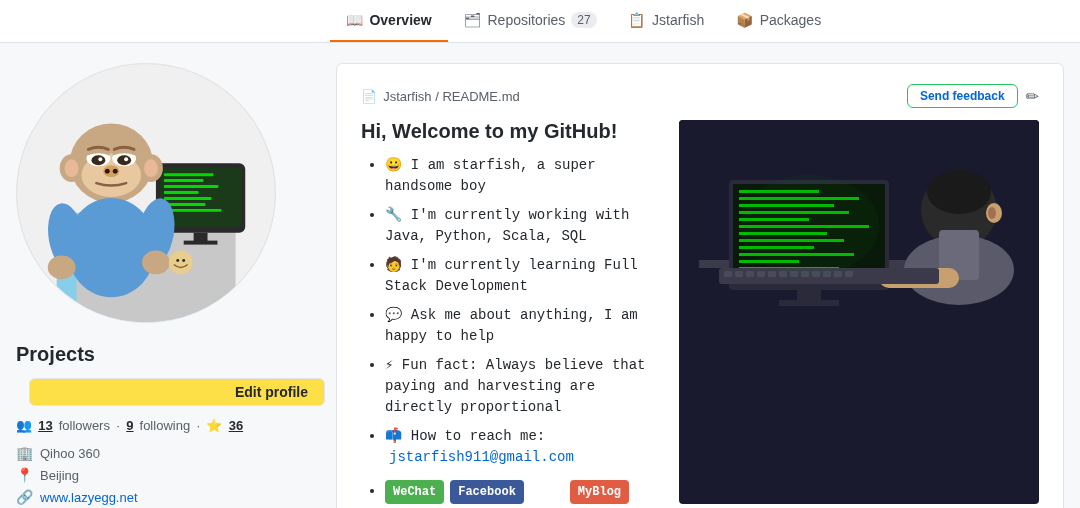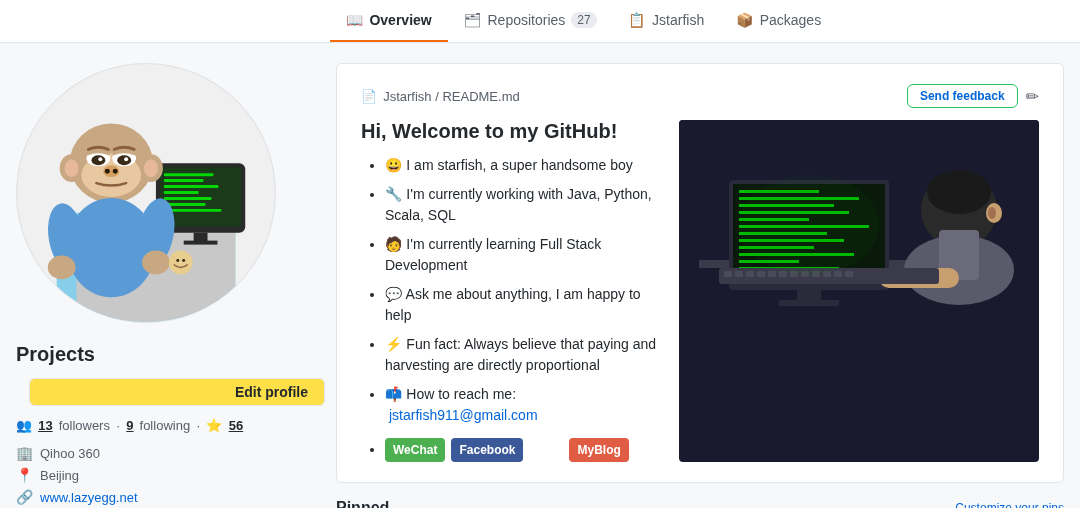--- a/index.html
+++ b/index.html
@@ -219,20 +219,21 @@
       list-style: disc;
       padding-left: 24px;
       display: flex;
       flex-direction: column;
       gap: 8px;
     }
     .readme-list li {
       font-size: 14px;
       line-height: 1.5;
       color: #24292e;
+      font-family: Liberation Mono, monospace;
     }
     .readme-list li a {
       color: #0366d6;
       text-decoration: none;
     }
     .social-badges {
       display: flex;
       gap: 6px;
       align-items: center;
       margin-top: 4px;
@@ -390,21 +391,21 @@
 
       <div class="follow-stats">
         <span>👥</span>
         <span class="stat-link">13</span>
         <span>followers</span>
         <span class="dot">·</span>
         <span class="stat-link">9</span>
         <span>following</span>
         <span class="dot">·</span>
         <span>⭐</span>
-        <span class="stat-link">56</span>
+        <span class="stat-link">36</span>
       </div>
 
       <div class="profile-meta">
         <div class="meta-item">
           <span class="meta-icon">🏢</span>
           <span>Qihoo 360</span>
         </div>
         <div class="meta-item">
           <span class="meta-icon">📍</span>
           <span>Beijing</span>

